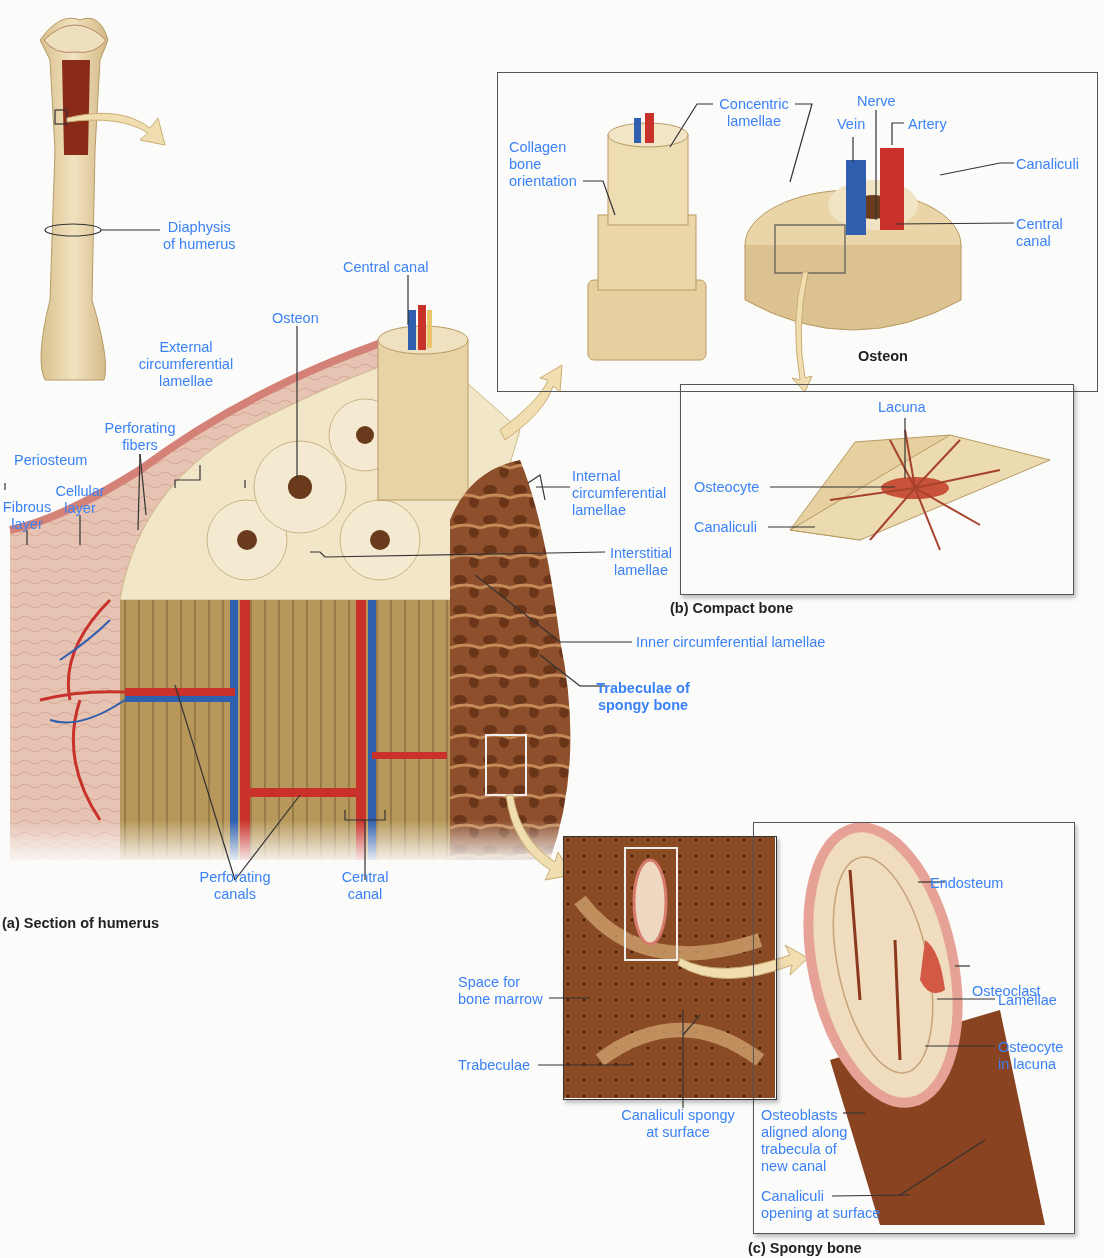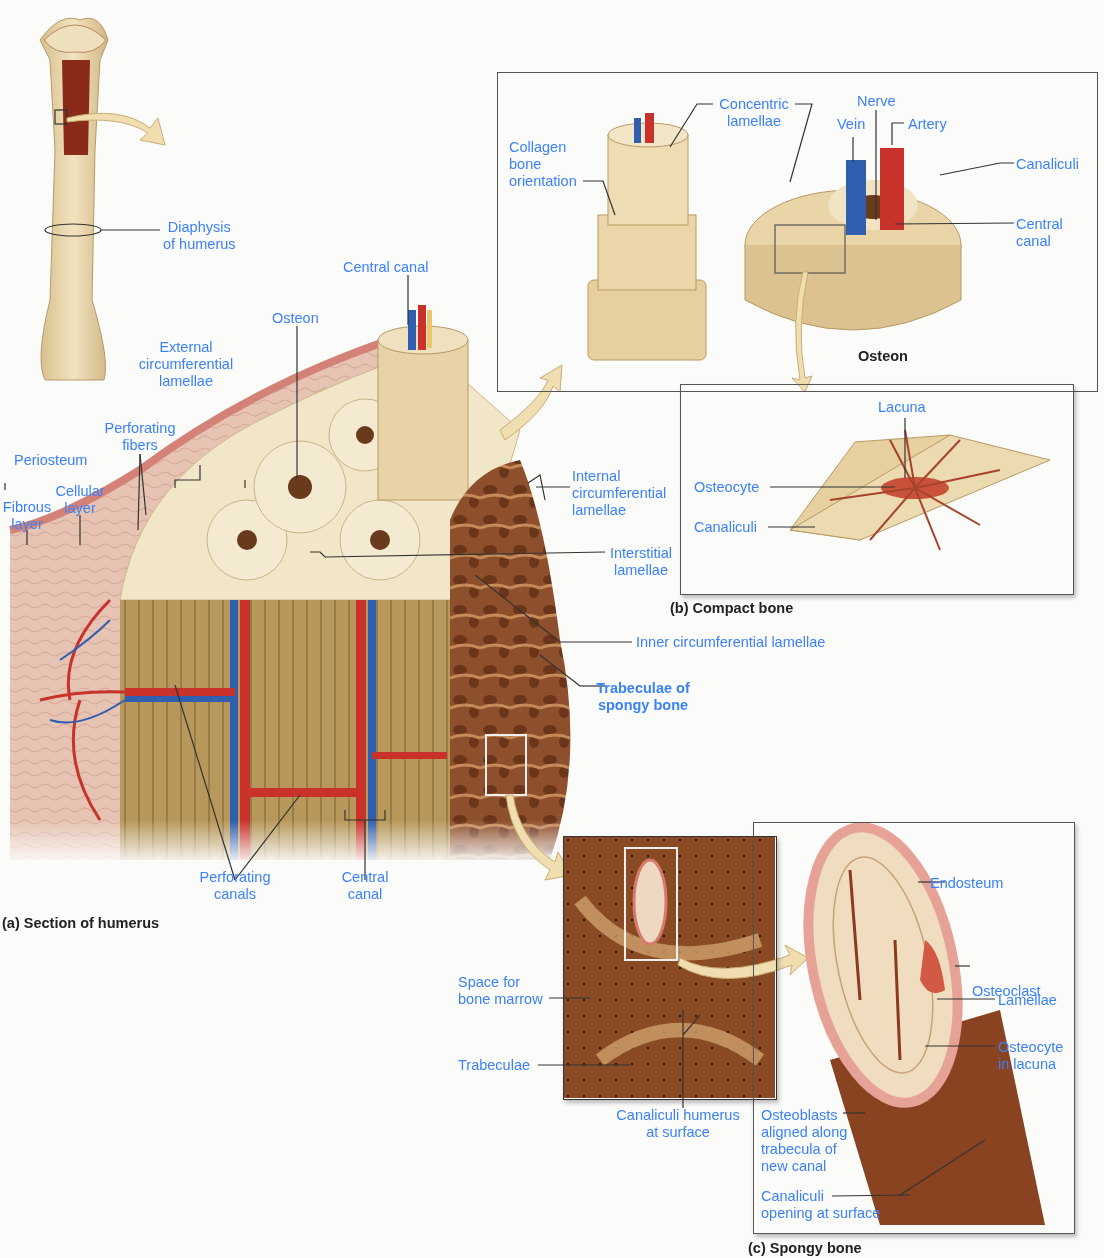--- a/index.html
+++ b/index.html
@@ -272,21 +272,21 @@
 <div class="lbl" style="left:694px;top:479px;">Osteocyte</div>
 <div class="lbl" style="left:694px;top:519px;">Canaliculi</div>
 <div class="cap" style="left:670px;top:600px;">(b) Compact bone</div>
 
 <div class="lbl" style="left:458px;top:974px;">
   <div>Space for</div>
   <div>bone marrow</div>
 </div>
 <div class="lbl" style="left:458px;top:1057px;">Trabeculae</div>
 <div class="lbl c" style="left:612px;top:1107px;width:132px;">
-  <div>Canaliculi humerus</div>
+  <div>Canaliculi spongy</div>
   <div>at surface</div>
 </div>
 <div class="lbl" style="left:930px;top:875px;">Endosteum</div>
 <div class="lbl" style="left:972px;top:959px;margin-top:24px;">Osteoclast</div>
 <div class="lbl" style="left:998px;top:992px;">Lamellae</div>
 <div class="lbl" style="left:998px;top:1039px;">
   <div>Osteocyte</div>
   <div>in lacuna</div>
 </div>
 <div class="lbl" style="left:761px;top:1107px;">

